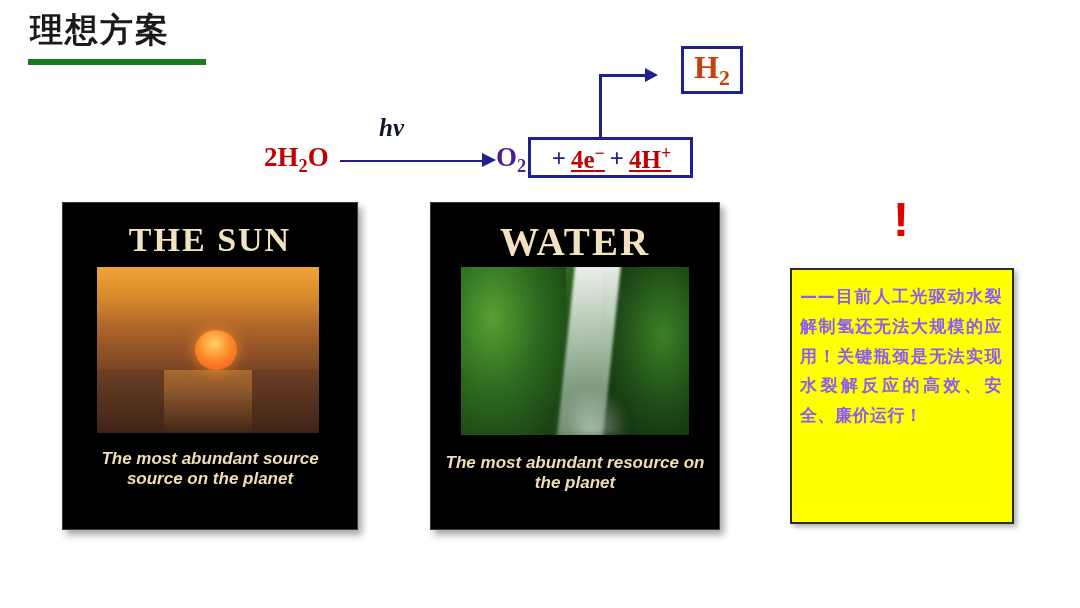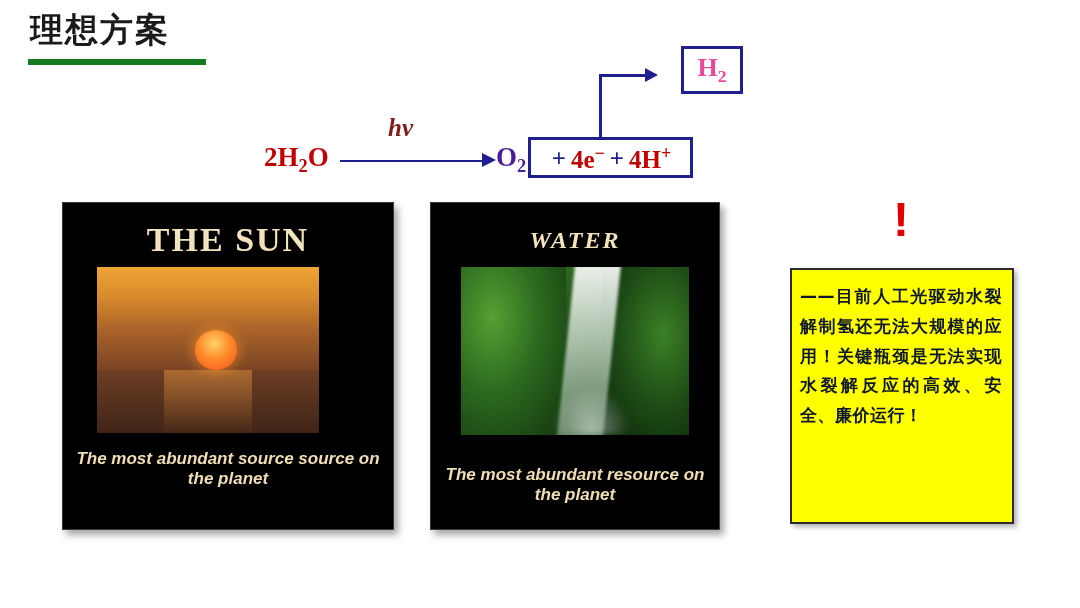--- a/index.html
+++ b/index.html
@@ -45,25 +45,25 @@
     position: absolute;
     left: 264px;
     top: 142px;
     font-size: 27px;
     color: #c00000;
   }
   #eq-reactant sub { font-size: 0.68em; }
 
   #eq-hv {
     position: absolute;
-    left: 388px;
+    left: 379px;
     top: 114px;
     font-size: 25px;
     font-style: italic;
-    color: #7f1d1d;
+    color: #0f172a;
   }
 
   
   #eq-arrow-shaft {
     position: absolute;
     left: 340px;
     top: 160px;
     width: 146px;
     height: 2px;
     background: #1f1f8f;
@@ -106,21 +106,21 @@
     display: flex;
     align-items: center;
     justify-content: center;
     gap: 5px;
     font-family: "Liberation Serif", "DejaVu Serif", serif;
     font-weight: 700;
     font-size: 25px;
     white-space: nowrap;
   }
   .plus { color: #1f1f8f; }
-  .species { color: #c00000; }
+  .species { color: #c00000; text-decoration: underline; }
   .species sup { font-size: 0.72em; }
   #eq-hplus-sup { color: #c00000; }
 
   
   #conn-vert {
     position: absolute;
     left: 599px;
     top: 74px;
     width: 3px;
     height: 64px;
@@ -153,48 +153,48 @@
     height: 48px;
     border: 3px solid #1f1f8f;
     box-sizing: border-box;
     display: flex;
     align-items: center;
     justify-content: center;
   }
   #h2-label {
     font-family: "Liberation Serif", "DejaVu Serif", serif;
     font-weight: 700;
-    font-size: 26px;
-    color: #ec4899;
+    font-size: 32px;
+    color: #c2410c;
   }
   #h2-label sub { font-size: 0.68em; }
 
   
   .poster {
     position: absolute;
     background: #000000;
     box-shadow: 4px 5px 7px rgba(0,0,0,0.35);
     border: 1px solid #3a3a3a;
     box-sizing: border-box;
     overflow: hidden;
   }
-  #poster-sun { left: 62px; top: 202px; width: 332px; height: 328px; }
+  #poster-sun { left: 62px; top: 202px; width: 296px; height: 328px; }
   #poster-water { left: 430px; top: 202px; width: 290px; height: 328px; }
 
   .poster-title {
     position: absolute;
     left: 0; right: 0;
     text-align: center;
     font-family: "Liberation Serif", "DejaVu Serif", serif;
     font-weight: 700;
     color: #f2e2bd;
     text-shadow: 1px 1px 2px rgba(0,0,0,0.9);
   }
   #sun-title { top: 18px; font-size: 34px; letter-spacing: 2px; }
-  #water-title { top: 24px; font-size: 24px; font-style: italic; letter-spacing: 2px; }
+  #water-title { top: 16px; font-size: 39px; letter-spacing: 2px; }
 
   .poster-photo {
     position: absolute;
     overflow: hidden;
   }
   #sun-photo { left: 34px; top: 64px; width: 222px; height: 166px; }
   #water-photo { left: 30px; top: 64px; width: 228px; height: 168px; }
 
   
   #sun-sky {
@@ -248,21 +248,21 @@
     left: 12px; right: 12px;
     text-align: center;
     font-family: "Liberation Sans", "DejaVu Sans", sans-serif;
     font-weight: 700;
     font-style: italic;
     font-size: 17px;
     line-height: 1.15;
     color: #f0ddb4;
   }
   #sun-caption { top: 246px; }
-  #water-caption { top: 262px; }
+  #water-caption { top: 250px; }
 
   
   #warning-mark {
     position: absolute;
     left: 893px;
     top: 196px;
     font-family: "Liberation Sans", "DejaVu Sans", sans-serif;
     font-weight: 700;
     font-size: 48px;
     color: #e00000;
@@ -280,21 +280,21 @@
     border: 2px solid #2b2b2b;
     box-sizing: border-box;
     box-shadow: 3px 3px 5px rgba(0,0,0,0.3);
     padding: 12px 10px 8px 8px;
   }
   #note-text {
     font-family: "DejaVu Sans", "Liberation Sans", sans-serif;
     font-weight: 700;
     font-size: 17px;
     line-height: 1.75;
-    color: #0f172a;
+    color: #8b5cf6;
     letter-spacing: 0.5px;
     text-align: justify;
     word-break: break-all;
   }
 </style>
 </head>
 <body>
 
 <div id="slide-title">理想方案</div>
 <div id="title-underline"></div>

